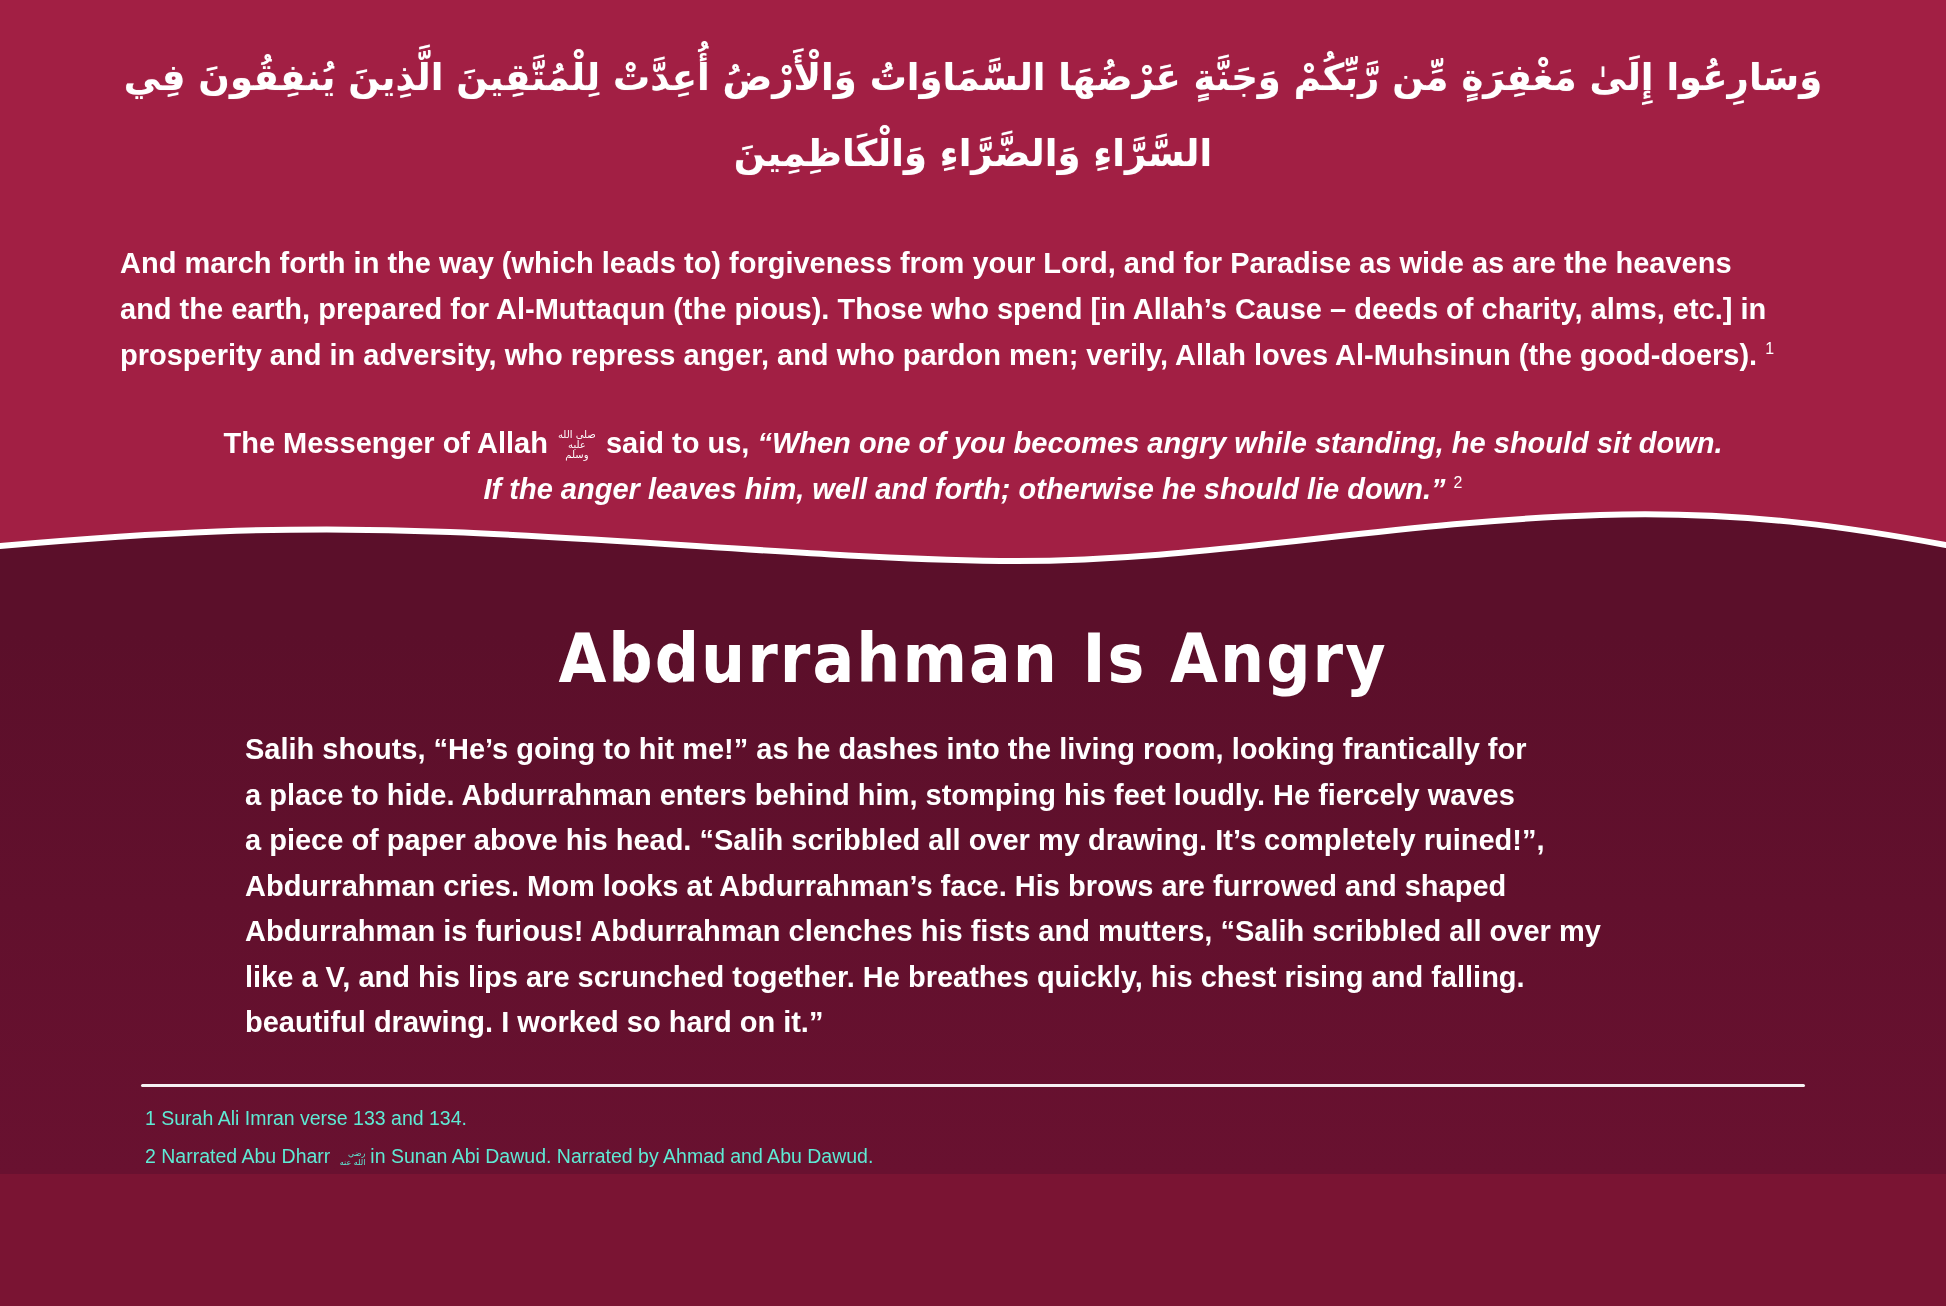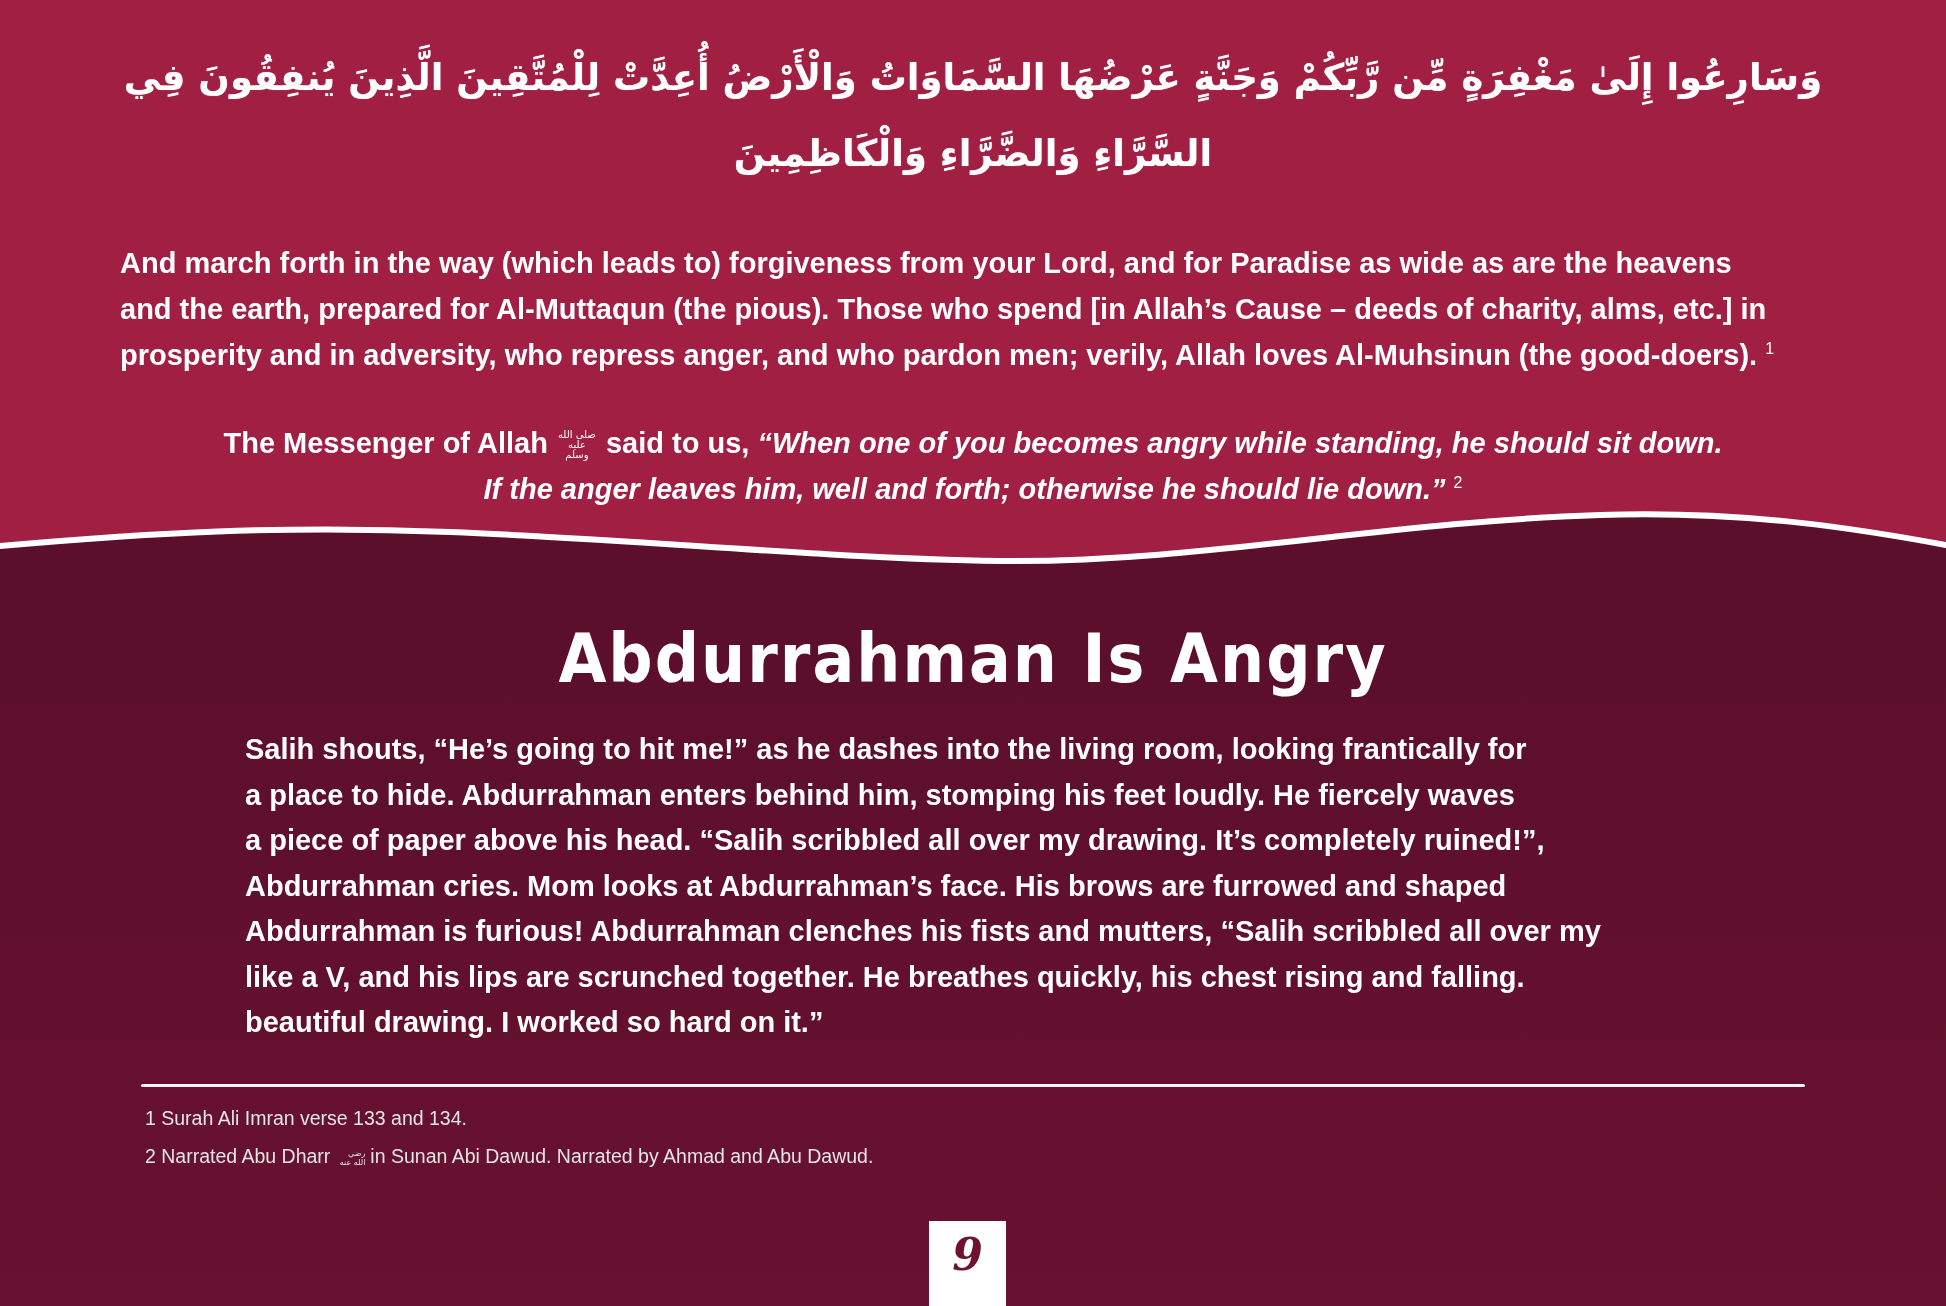--- a/index.html
+++ b/index.html
@@ -1,18 +1,18 @@
 <!DOCTYPE html>
 <html><head>
 <meta charset="utf-8">
 <style>
   html,body{margin:0;padding:0;background:#7a1433;}
   .page{
     position:relative;
-    width:1946px;height:1306px;
+    width:1946px;height:1174px;
     background:#A21F44;
     overflow:hidden;
     font-family:"Liberation Sans", sans-serif;
     color:#ffffff;
     text-decoration:underline;
   }
   
   .arabic-block{
     position:absolute;top:40px;left:60px;right:60px;
     text-align:center;direction:rtl;
@@ -64,21 +64,21 @@
     font-size:29px;line-height:45.5px;font-weight:600;
     text-align:left;
   }
   .footnote-rule{
     position:absolute;top:1084px;left:141px;width:1664px;height:3px;
     background:#ffffff;border-radius:2px;opacity:.95;
   }
   .footnotes-block{
     position:absolute;top:1099px;left:145px;right:145px;
     font-size:19.5px;line-height:38px;font-weight:400;
-    color:#e5e5e5;
+    color:#5eead4;
   }
   .footnote-honorific{
     display:inline-block;width:30px;
     font-family:"DejaVu Sans", sans-serif;
     font-size:8px;line-height:9px;
     text-align:right;vertical-align:middle;
     direction:rtl;white-space:normal;
     margin:0 5px;
   }
   

